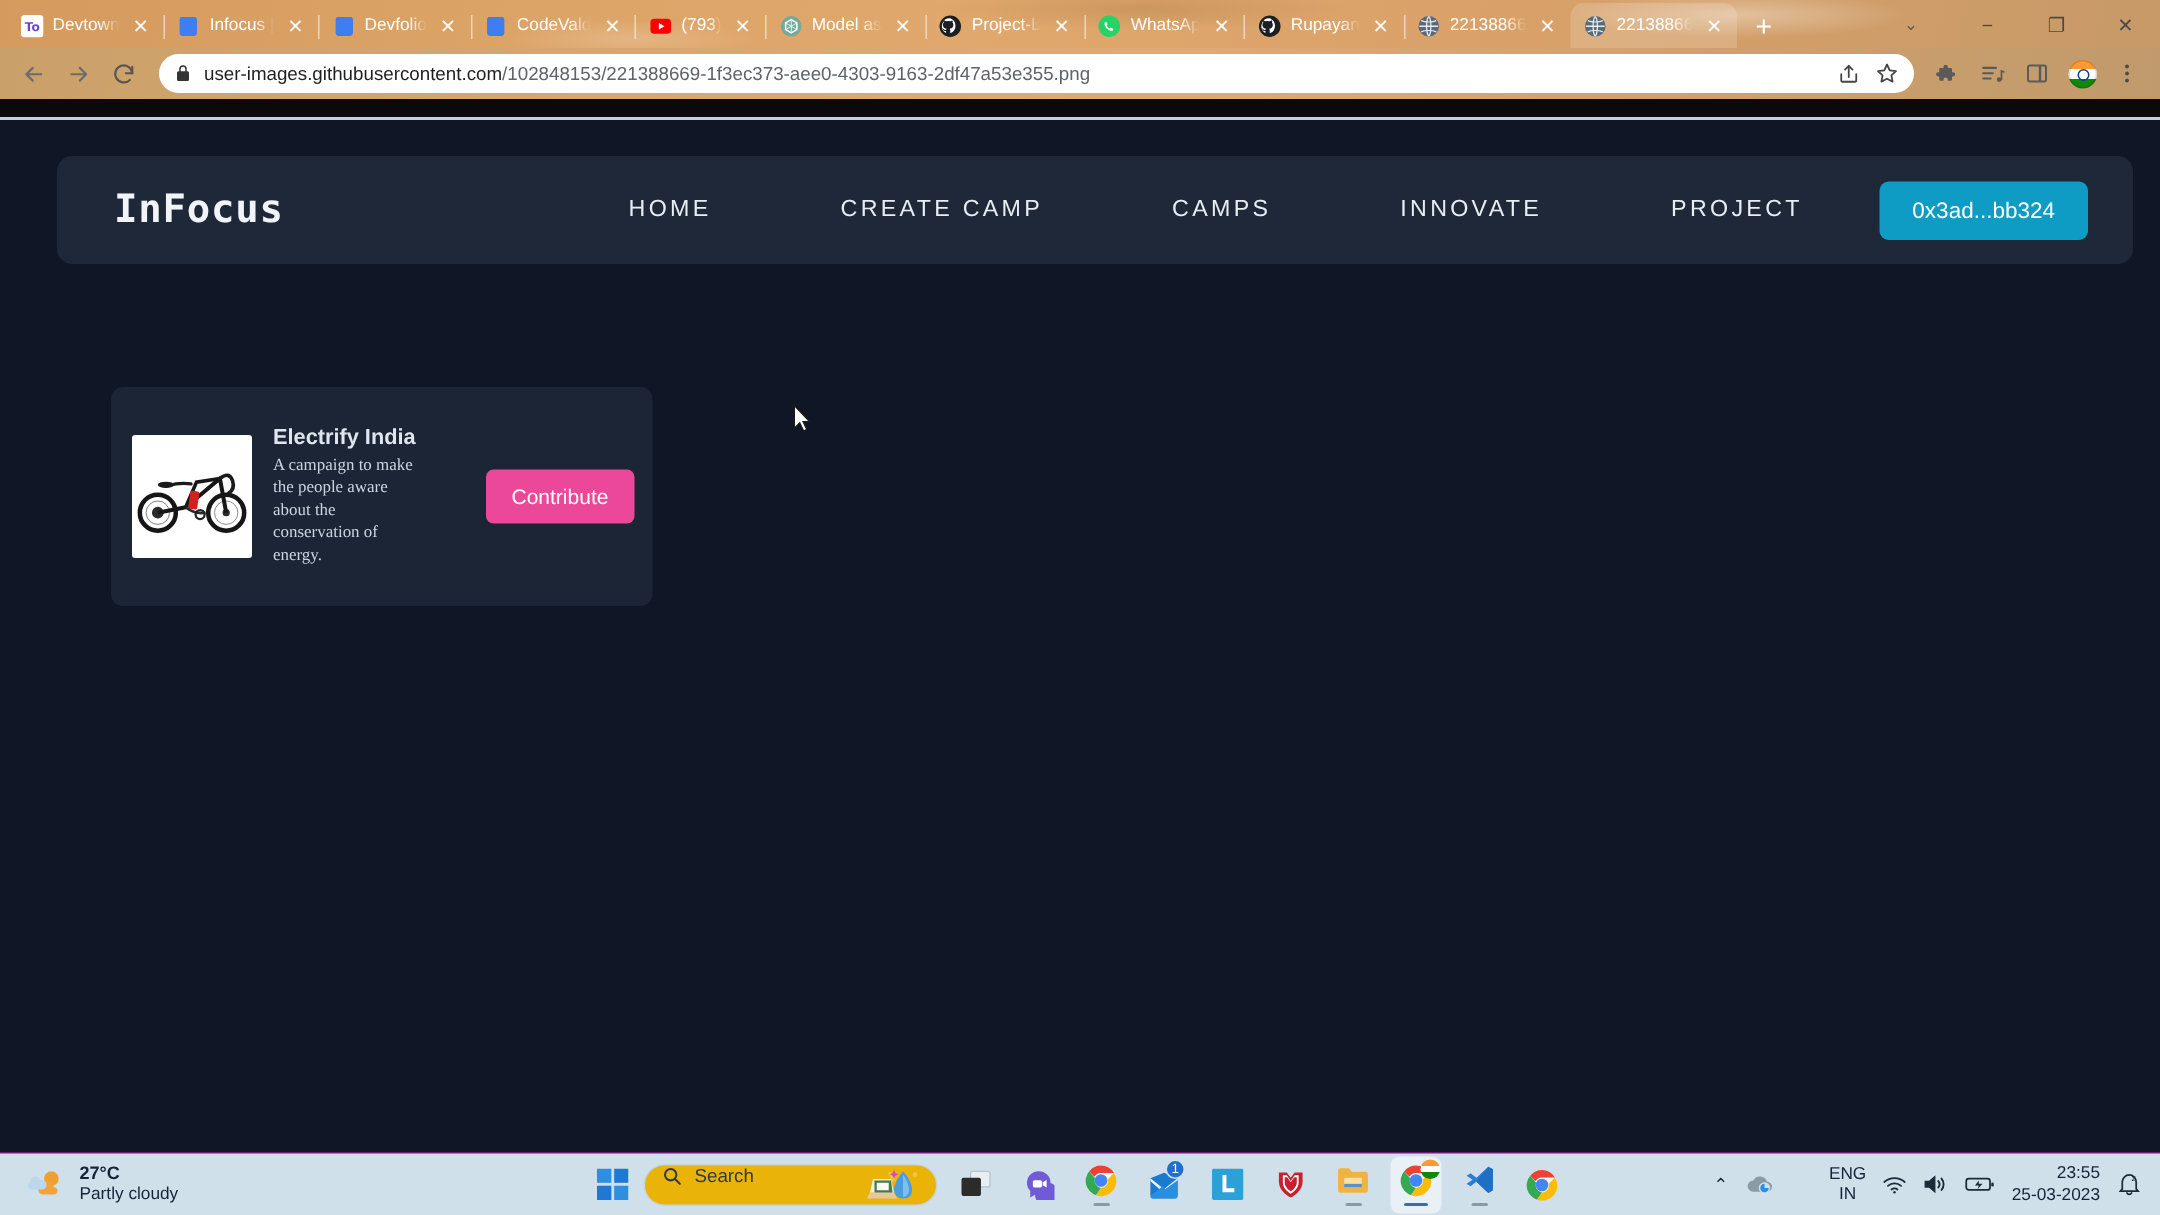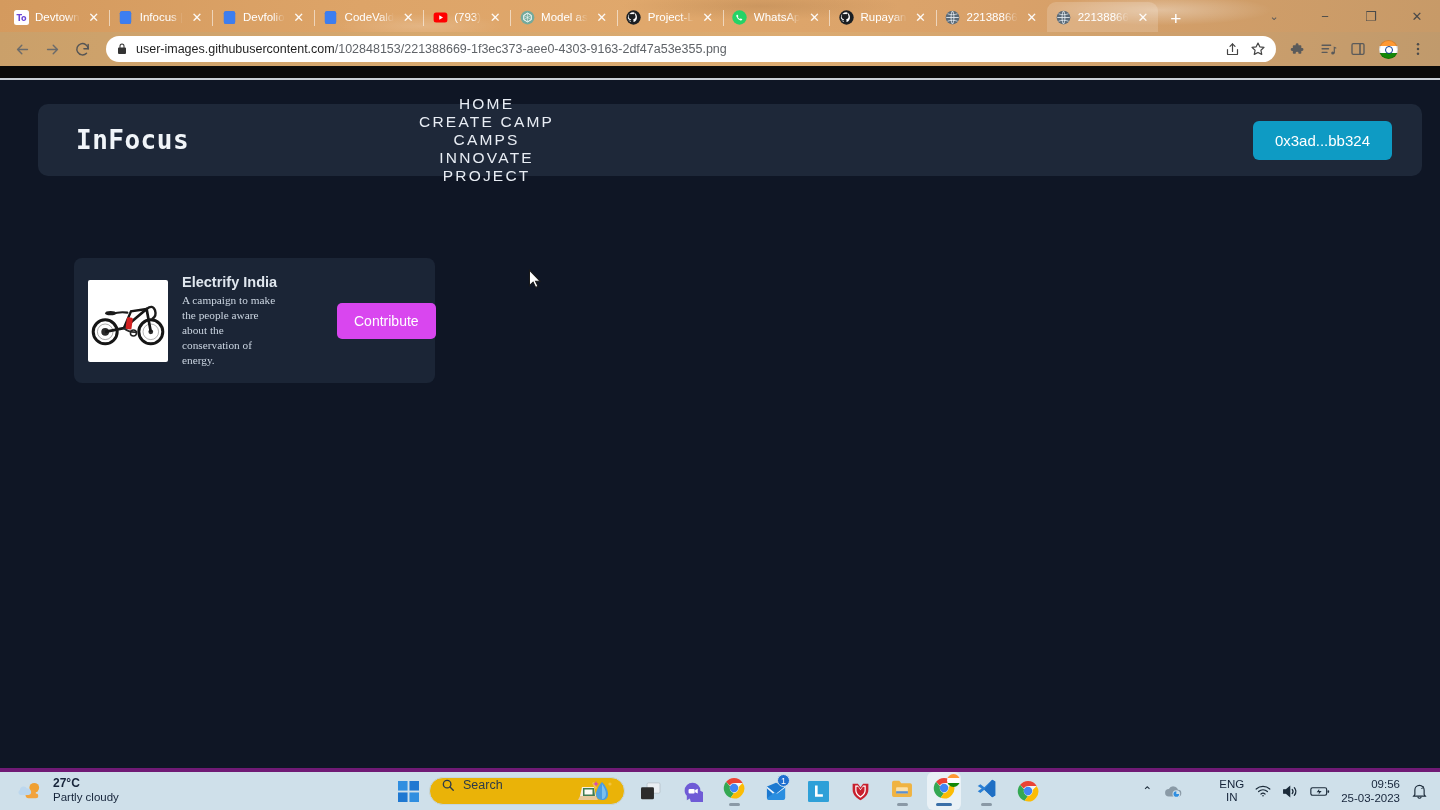--- a/index.html
+++ b/index.html
@@ -124,42 +124,42 @@
     background: #1e2839;
     border-radius: 10px;
     display: flex; align-items: center;
     padding: 0 30px 0 38px;
   }
   .brand {
     font-family: "DejaVu Sans Mono", "Liberation Mono", monospace;
     font-size: 26px; font-weight: 700; color: #f1f5f9;
     letter-spacing: .5px;
   }
-  .navlinks { display:flex; align-items:center; gap: 0; margin-left: 192px; flex-direction: column; }
+  .navlinks { display:flex; gap: 10px; margin-left: 192px; }
   .navlinks a {
     color: #e8edf4; font-size: 15.5px; letter-spacing: 2.2px;
     text-decoration: none; padding: 0 38px;
     white-space: nowrap;
   }
   .wallet {
     margin-left: auto;
     background: #0e9bc4;
     color: #ffffff;
     font-size: 15px;
     padding: 11px 22px;
     border-radius: 6px;
     border: none;
     cursor: pointer;
     white-space: nowrap;
   }
 
   .card {
     position: absolute;
     left: 74px; top: 154px;
-    width: 361px; height: 125px;
+    width: 361px; height: 146px;
     background: #1b2536;
     border-radius: 8px;
     display: flex; align-items: center;
     padding: 14px;
     gap: 14px;
   }
   .card-img {
     width: 80px; height: 82px;
     background: #ffffff;
     border-radius: 2px;
@@ -170,37 +170,37 @@
   .card-body { width: 98px; flex: 0 0 98px; }
   .card-title {
     color: #dfe6ee; font-size: 14.5px; font-weight: 700;
     margin-bottom: 3px; white-space: nowrap;
   }
   .card-desc {
     font-family: Liberation Serif, serif;
     color: #cbd5e1; font-size: 11.3px; line-height: 15px;
   }
   .contribute {
-    margin-left: 43px;
-    background: #d946ef; color: #fff;
+    margin-left: 30px;
+    background: #ec4899; color: #fff;
     border: none; border-radius: 5px;
     font-size: 14px; padding: 10px 17px;
     cursor: pointer; white-space: nowrap;
     align-self: center;
   }
 
   .cursor { position:absolute; left:528px; top:165px; width:14px; height:20px; pointer-events:none; }
 
   
   .taskbar {
     height: 42px; width: 1440px;
     background: #cfe0ea;
     display: flex; align-items: center;
     position: relative;
-    border-top: 4px solid #701a75;
+    border-top: 1px solid #701a75;
   }
   .weather { display:flex; align-items:center; gap:9px; padding-left:18px; }
   .weather .txt { line-height: 1.15; }
   .weather .t1 { font-size: 12px; color:#16243a; font-weight:600; }
   .weather .t2 { font-size: 11.5px; color:#16243a; }
 
   .tb-center {
     position: absolute; left: 50%; transform: translateX(-50%);
     display: flex; align-items: center; gap: 8px;
   }
@@ -678,21 +678,21 @@
       </svg>
     </span>
     <span class="ico">
       <svg width="20" height="13" viewBox="0 0 24 14" fill="none" stroke="#1c2b3a" stroke-width="1.4">
         <rect x="1" y="2.5" width="19" height="9" rx="2"></rect>
         <rect x="21" y="5.5" width="2" height="3.2" rx="1" fill="#1c2b3a" stroke="none"></rect>
         <path d="M11 4l-3 4h3l-1 3 4-4.5h-3z" fill="#1c2b3a" stroke="none"></path>
       </svg>
     </span>
     <span class="clock">
-      <span>09:56</span><br>
+      <span>23:55</span><br>
       <span>25-03-2023</span>
     </span>
     <span class="ico">
       <svg width="17" height="17" viewBox="0 0 22 22" fill="none" stroke="#1c2b3a" stroke-width="1.5" stroke-linecap="round">
         <path d="M5 15V9a6 6 0 0112 0v6l1.6 2H3.4z"></path>
           <path d="M9 18.5a2.2 2.2 0 004 0"></path>
         <text x="13" y="8" font-size="7" fill="#1c2b3a" stroke="none" font-family="DejaVu Sans, sans-serif">z</text>
       </svg>
     </span>
   </div>

